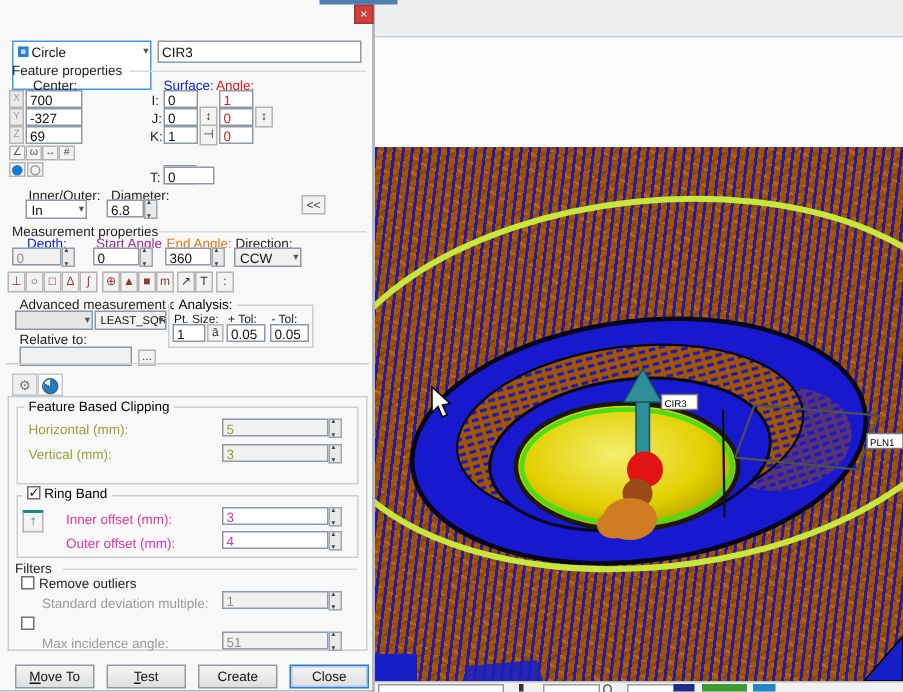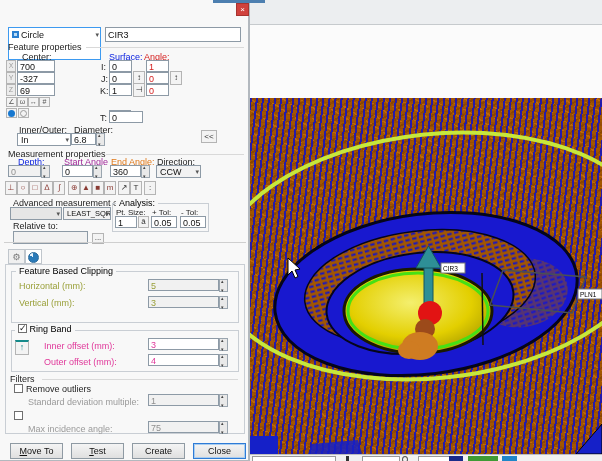--- a/index.html
+++ b/index.html
@@ -164,21 +164,21 @@
 
   <div class="tbtn" style="left:6px;top:97px;width:11px;height:10px;line-height:8px;font-size:7px;color:#555">∠</div>
   <div class="tbtn" style="left:17px;top:97px;width:11px;height:10px;line-height:8px;font-size:7px;color:#555">ω</div>
   <div class="tbtn" style="left:28px;top:97px;width:11px;height:10px;line-height:8px;font-size:7px;color:#555">↔</div>
   <div class="tbtn" style="left:39px;top:97px;width:11px;height:10px;line-height:8px;font-size:7px;color:#555">#</div>
   <div class="tbtn" style="left:6px;top:108px;width:11px;height:10px;line-height:6px"><span class="dot-on"></span></div>
   <div class="tbtn" style="left:18px;top:108px;width:11px;height:10px;line-height:6px"><span class="dot-off"></span></div>
 
   <div class="lbl" style="left:19px;top:125px">Inner/Outer:</div>
   <div class="lbl" style="left:74px;top:125px">Diameter:</div>
-  <div class="combo white" style="left:17px;top:133px;width:54px">In</div>
+  <div class="combo white" style="left:17px;top:133px;width:41px">In</div>
   <div class="spinwrap" style="left:71px;top:133px;width:34px;height:13px">
     <div class="fld">6.8</div>
       <div class="spin"></div>
   </div>
   <div class="tbtn" style="left:201px;top:130px;width:16px;height:13px;color:#333">&lt;&lt;</div>
 
   <div class="lbl" style="left:8px;top:149px">Measurement properties</div>
   <div class="rule" style="left:106px;top:154px;width:138px"></div>
   <div class="lbl blu" style="left:18px;top:157px">Depth:</div>
   <div class="lbl pur" style="left:64px;top:157px">Start Angle</div>
@@ -271,21 +271,21 @@
   <div class="chk" style="left:14px;top:384px"></div>
   <div class="lbl" style="left:26px;top:384px">Remove outliers</div>
   <div class="lbl gry" style="left:28px;top:397px">Standard deviation multiple:</div>
   <div class="spinwrap" style="left:148px;top:394px;width:80px;height:13px">
     <div class="fld dis">1</div>
       <div class="spin"></div>
   </div>
   <div class="chk" style="left:14px;top:411px"></div>
   <div class="lbl gry" style="left:28px;top:424px">Max incidence angle:</div>
   <div class="spinwrap" style="left:148px;top:421px;width:80px;height:13px">
-    <div class="fld dis">75</div>
+    <div class="fld dis">51</div>
       <div class="spin"></div>
   </div>
 
   <div class="pbtn ulf" style="left:10px">Move To</div>
   <div class="pbtn ulf" style="left:71px">Test</div>
   <div class="pbtn" style="left:132px">Create</div>
   <div class="pbtn" style="left:193px;border:1px solid #2e7bd6;box-shadow:inset 0 0 0 1px #a9cdf0">Close</div>
 </div>
 
 </body></html>

